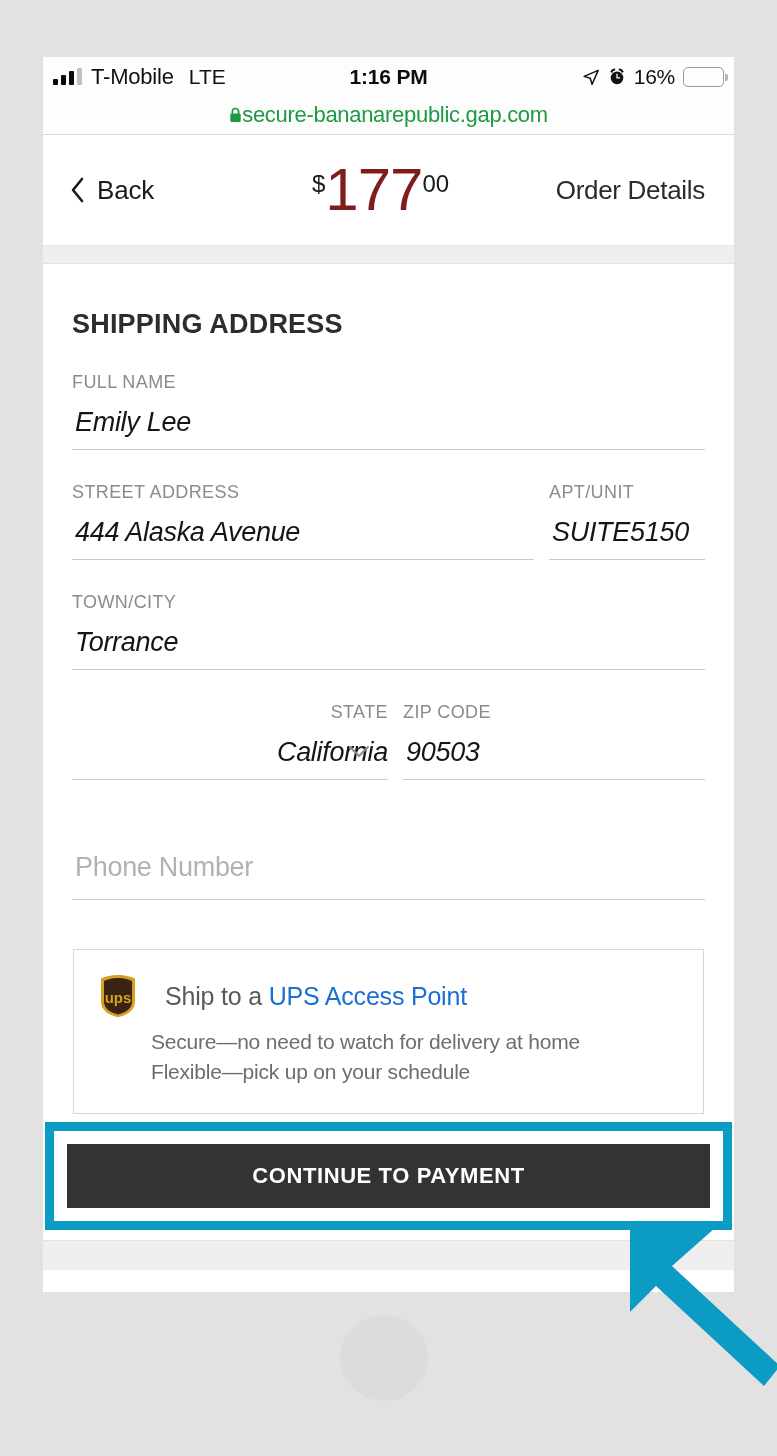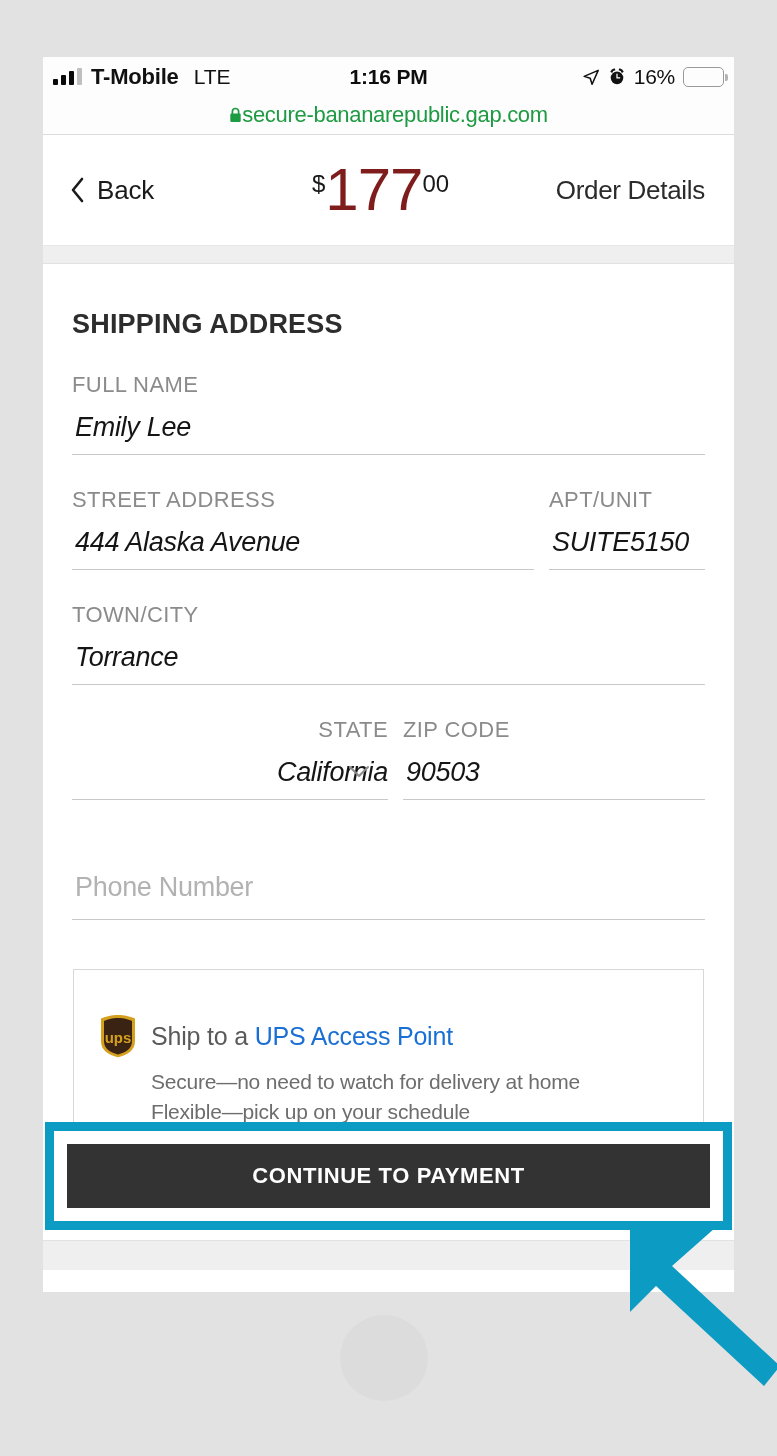--- a/index.html
+++ b/index.html
@@ -58,21 +58,20 @@
   }
   .sig i:nth-child(1) { height: 6px; }
   .sig i:nth-child(2) { height: 10px; }
   .sig i:nth-child(3) { height: 14px; }
   .sig i:nth-child(4) { height: 17px; background: #bfbfbf; }
   .carrier {
     font-family: "Liberation Sans", sans-serif;
     font-size: 22px;
     color: #111;
     letter-spacing: -0.2px;
-    font-weight: bold;
   }
   .lte {
     font-family: "Liberation Sans", sans-serif;
     font-size: 21px;
     color: #111;
     margin-left: 6px;
   }
   .sb-time {
     position: absolute;
     left: 0; right: 0;
@@ -234,21 +233,21 @@
   .section-title {
     font-family: "Liberation Sans", sans-serif;
     font-size: 27px;
     font-weight: bold;
     color: #2d2d2d;
     letter-spacing: 0.2px;
     margin-top: 45px;
   }
   .fieldlabel {
     font-family: "Liberation Sans", sans-serif;
-    font-size: 22px;
+    font-size: 18px;
     color: #8b8b8b;
     letter-spacing: 0.4px;
   }
   .fieldvalue {
     font-family: "Liberation Sans", sans-serif;
     font-size: 27px;
     color: #151515;
     letter-spacing: -0.3px;
     white-space: nowrap;
     overflow: hidden;
@@ -282,22 +281,21 @@
   
   .ups-box {
     margin: 49px 1px 0 1px;
     border: 1px solid #d8d8d8;
     background: #ffffff;
     padding: 24px 25px 26px 25px;
   }
   .ups-head {
     display: flex;
     align-items: center;
-    gap: 14px;
-    margin-top: 20px;
+    gap: 28px;
   }
   .ups-logo { width: 38px; height: 44px; display: block; }
   .ups-title {
     font-family: "Liberation Sans", sans-serif;
     font-size: 25px;
     color: #5a5a5a;
     letter-spacing: -0.2px;
   }
   .ups-link { color: #1a6fd4; }
   .ups-sub {

